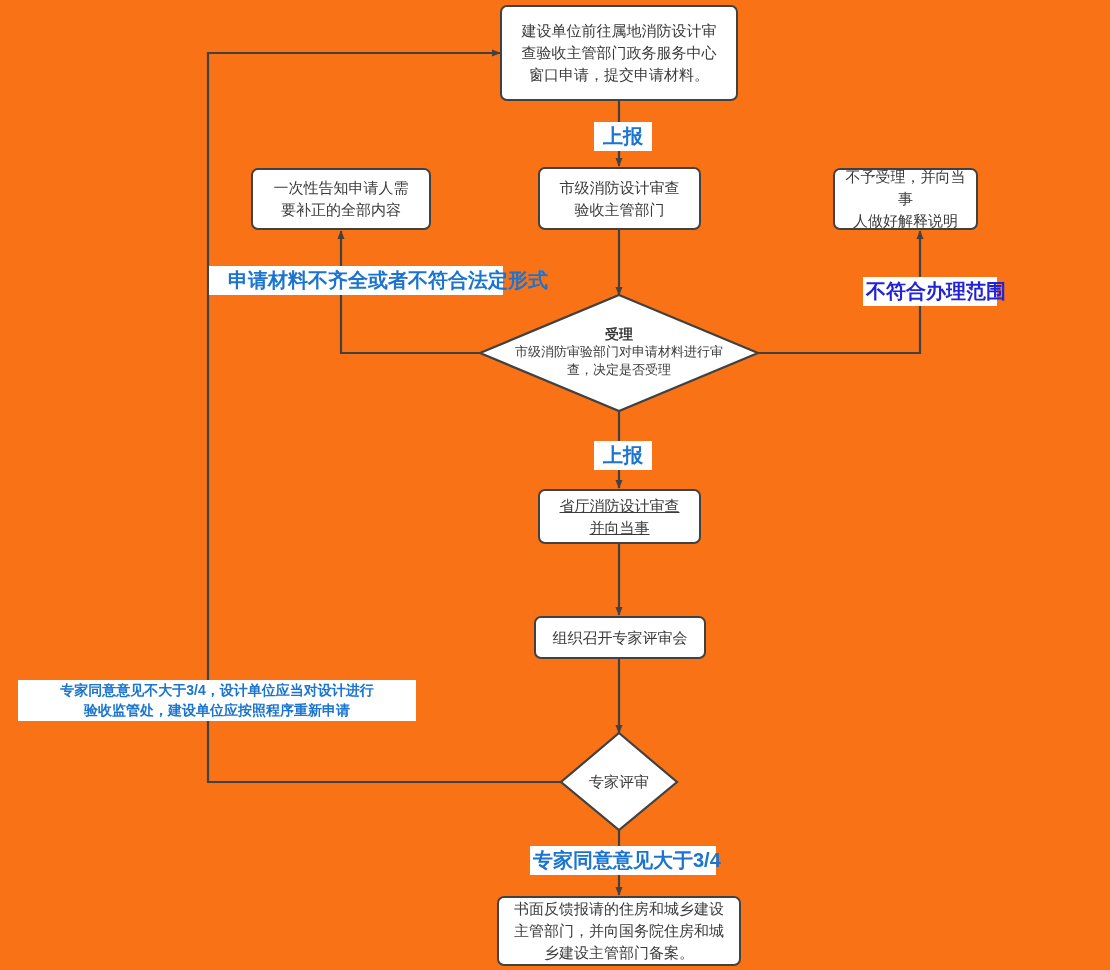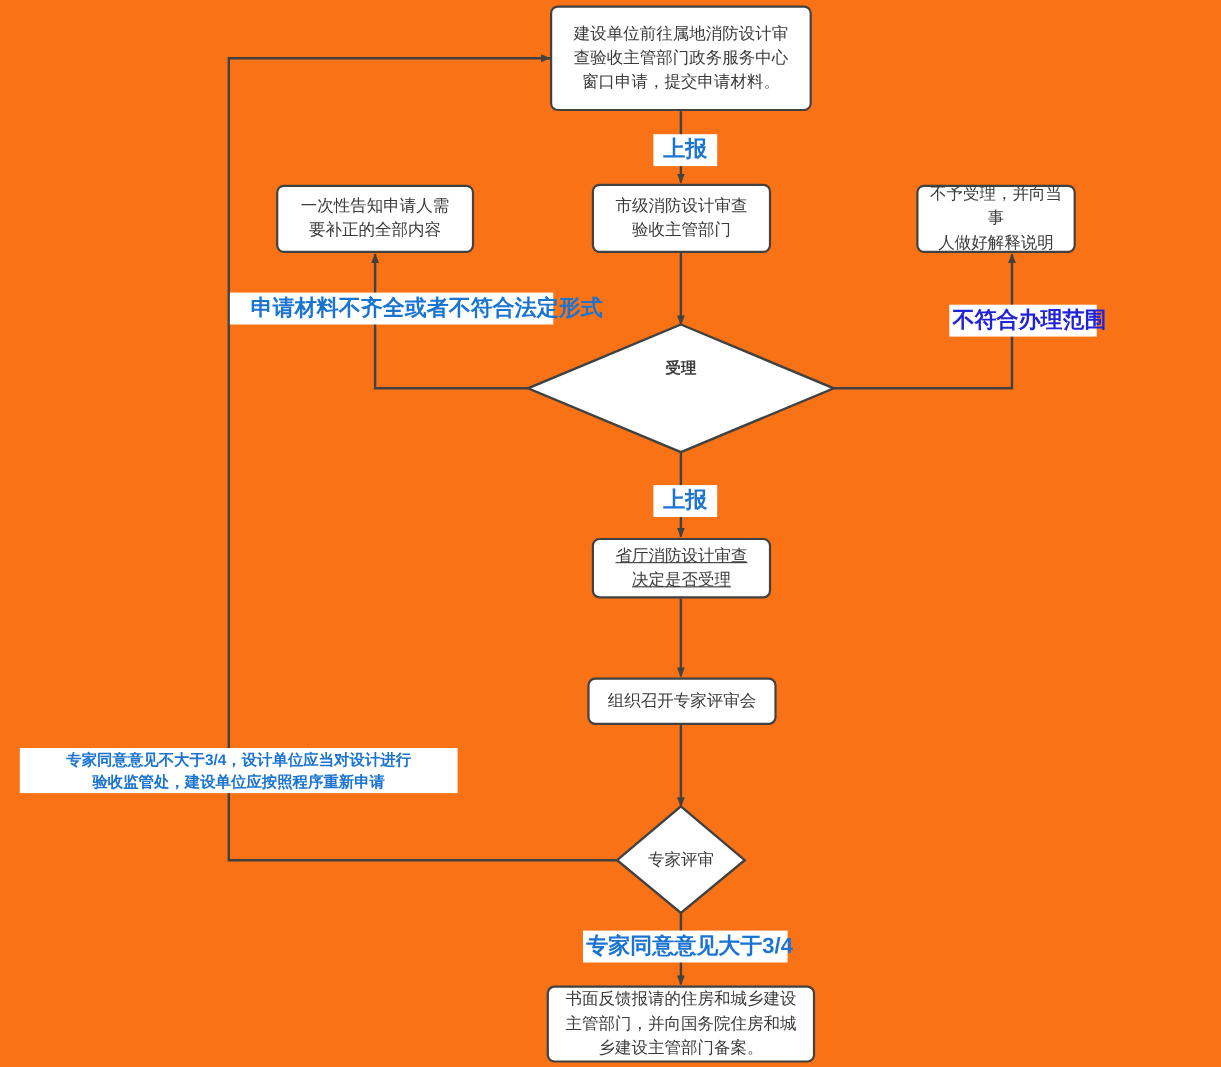--- a/index.html
+++ b/index.html
@@ -123,33 +123,34 @@
 
   <div class="node proc" style="left:251px; top:168px; width:180px; height:62px;">
     <span class="txt"><span>一次性告知申请人需</span><br><span>要补正的全部内容</span></span>
   </div>
 
   <div class="node proc" style="left:833px; top:168px; width:145px; height:62px;">
     <span class="txt"><span>不予受理，并向当事</span><br><span>人做好解释说明</span></span>
   </div>
 
   <div class="node proc" style="left:538px; top:489px; width:163px; height:55px;text-decoration:underline;">
-    <span class="txt"><span>省厅消防设计审查</span><br><span>决定是否受理</span></span>
+    <span class="txt"><span>省厅消防设计审查</span><br><span>并向当事</span></span>
   </div>
 
   <div class="node proc" style="left:534px; top:616px; width:172px; height:43px;">
     <span class="txt"><span>组织召开专家评审会</span></span>
   </div>
 
   <div class="node proc" style="left:497px; top:896px; width:244px; height:70px;">
     <span class="txt"><span>书面反馈报请的住房和城乡建设</span><br><span>主管部门，并向国务院住房和城</span><br><span>乡建设主管部门备案。</span></span>
   </div>
 
   <div class="decision-label" style="left:489px; top:325px; width:260px;">
     <span class="d-title">受理</span>
+    <span class="d-sub"><span>市级消防审验部门对申请材料进行审</span><br><span>查，决定是否受理</span></span>
   </div>
 
   <div class="decision-label" style="left:559px; top:772px; width:120px;">
     <span class="d-one">专家评审</span>
   </div>
 
   <div class="edge-label lbl-blue lbl-md" style="left:594px; top:122px; width:52px;">上报</div>
 
   <div class="edge-label lbl-blue lbl-md" style="left:209px; top:266px; width:272px; text-align:right;padding-left:19px;">申请材料不齐全或者不符合法定形式</div>
 

